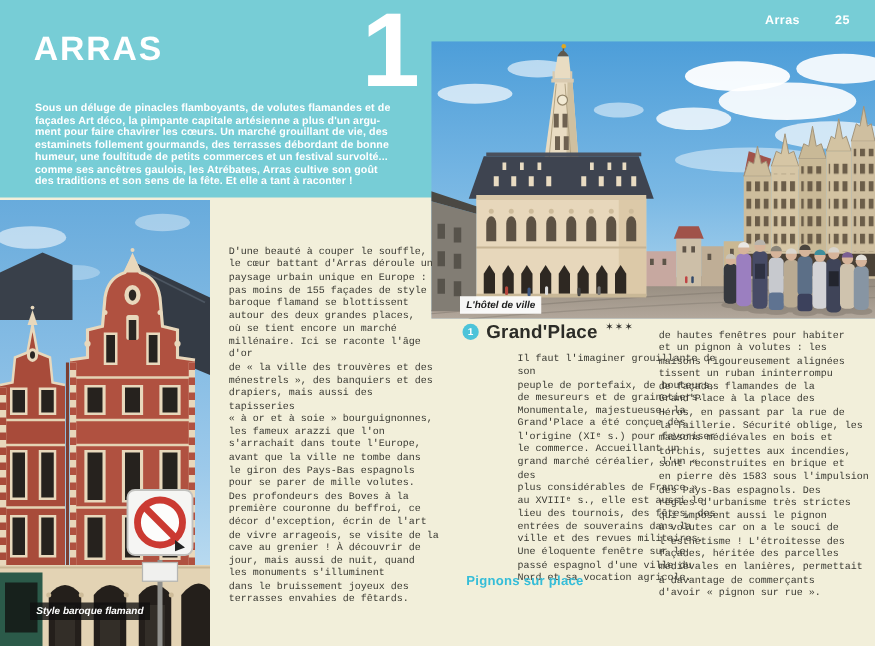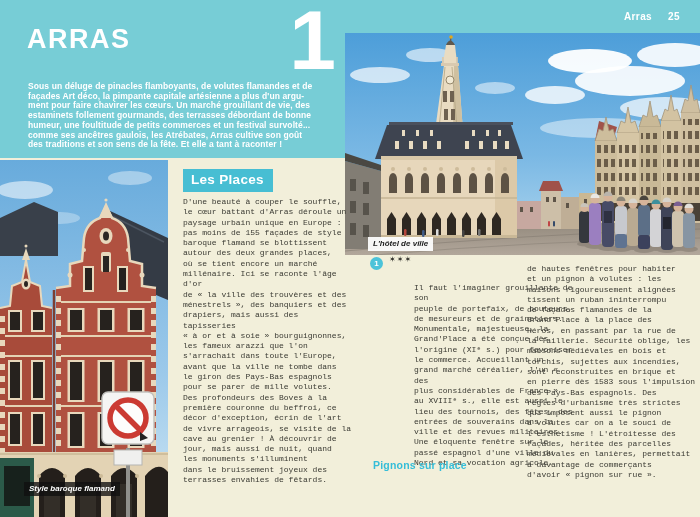--- a/index.html
+++ b/index.html
@@ -1,20 +1,20 @@
 <!DOCTYPE html>
 <html><head>
 <meta charset="utf-8">
 <style>
   html,body{margin:0;padding:0;}
   .page{position:relative;width:700px;height:517px;background:#f2efda;overflow:hidden;
         font-family:"Liberation Sans","DejaVu Sans",sans-serif;}
   .teal-block{position:absolute;left:0;top:0;width:700px;height:158px;background:#77cdd6;}
   .page-header{position:absolute;top:11px;right:20px;color:#ffffff;font-size:10px;font-weight:bold;letter-spacing:.4px;}
-  .page-header .pnum{margin-left:16px;}
+  .page-header .pnum{margin-left:28px;}
   .chapter-number{position:absolute;left:285px;top:2px;width:55px;color:#ffffff;
         font-size:84px;font-weight:bold;line-height:0.92;text-align:center;}
   .chapter-title{position:absolute;left:27px;top:24px;margin:0;color:#ffffff;
         font-size:27px;font-weight:bold;letter-spacing:1.5px;}
   .intro{position:absolute;left:28px;top:82px;width:640px;margin:0;color:#ffffff;
         font-size:8.5px;font-weight:bold;line-height:9.7px;white-space:pre-line;letter-spacing:.1px;}
   .photo{position:absolute;margin:0;padding:0;}
   .photo-left{left:0;top:160px;width:168px;height:263px;}
   .photo-right{left:345px;top:33px;width:296px;height:222px;}
   .photo svg{display:block;}
@@ -404,23 +404,20 @@
             <path d="M328.5,173 a4.5,4.5 0 0 1 9,0" fill="#7a5f92"></path>
           <rect x="338" y="180" width="12" height="35" rx="4" fill="#8795a3"></rect>
             <circle cx="344" cy="176" r="4.5" fill="#d6b49a"></circle>
             <path d="M339.5,175 a4.5,4.5 0 0 1 9,0" fill="#e3e0da"></path>
         </g>
       </g>
     </svg>
     <figcaption class="caption caption-light">L'hôtel de ville</figcaption>
   </figure>
 
-  <div class="lp-box">
-    <span>Les Places</span>
-  </div>
   <p class="body-col lp-body">D'une beauté à couper le souffle,
 le cœur battant d'Arras déroule un
 paysage urbain unique en Europe :
 pas moins de 155 façades de style
 baroque flamand se blottissent
 autour des deux grandes places,
 où se tient encore un marché
 millénaire. Ici se raconte l'âge d'or
 de « la ville des trouvères et des
 ménestrels », des banquiers et des
@@ -438,20 +435,21 @@
 cave au grenier ! À découvrir de
 jour, mais aussi de nuit, quand
 les monuments s'illuminent
 dans le bruissement joyeux des
 terrasses envahies de fêtards.</p>
 
   <div class="gp-heading">
     <span class="num-badge">
       <span>1</span>
     </span>
+    <span class="gp-title">Grand'Place</span>
     <span class="gp-stars">✶✶✶</span>
   </div>
   <p class="body-col gp-col1">Il faut l'imaginer grouillante de son
 peuple de portefaix, de bouteurs,
 de mesureurs et de grainetiers.
 Monumentale, majestueuse, la
 Grand'Place a été conçue dès
 l'origine (XIᵉ s.) pour favoriser
 le commerce. Accueillant un
 grand marché céréalier, l'un « des

